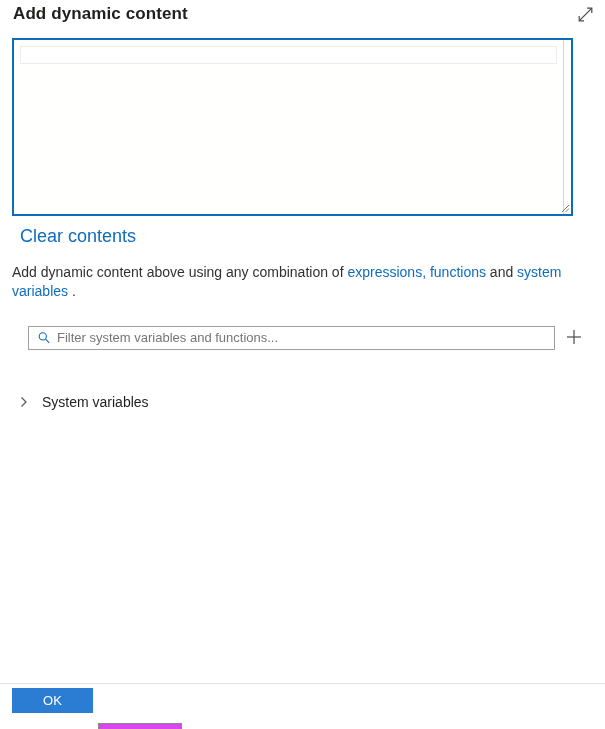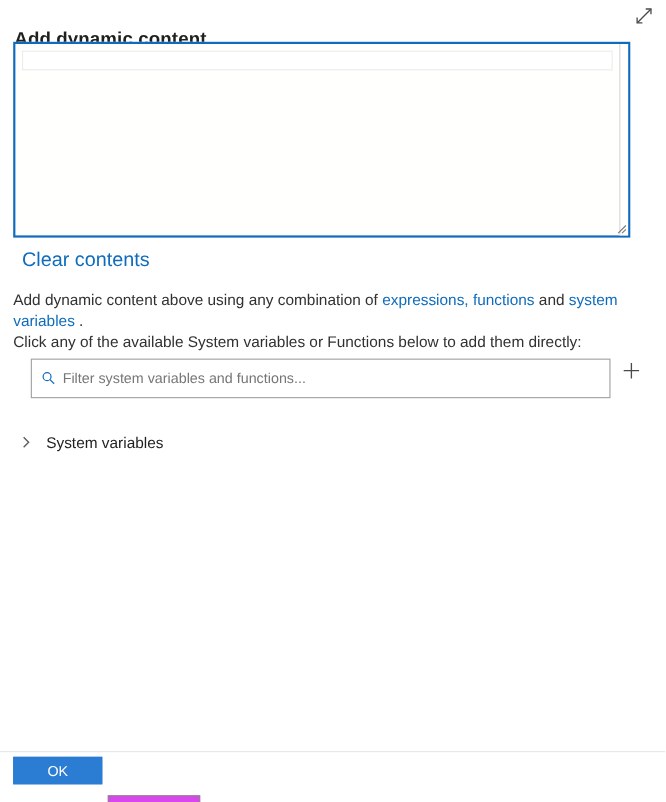--- a/index.html
+++ b/index.html
@@ -25,21 +25,20 @@
   }
   .panel-title {
     position: absolute;
     left: 13px;
     top: 4px;
     font-size: 17px;
     font-weight: 600;
     color: #201f1e;
     letter-spacing: 0.1px;
     white-space: nowrap;
-    margin-top: 22px;
   }
   .expand-btn {
     position: absolute;
     right: 8px;
     top: 2px;
     width: 24px;
     height: 24px;
     display: flex;
     align-items: center;
     justify-content: center;
@@ -133,21 +132,21 @@
     left: 28px;
     top: 326px;
     width: 552px;
     height: 24px;
   }
   .search-box {
     position: absolute;
     left: 0;
     top: 0;
     width: 527px;
-    height: 36px;
+    height: 24px;
     border: 1px solid #a19f9d;
     background: #ffffff;
     box-sizing: border-box;
     display: flex;
     align-items: center;
   }
   .search-icon {
     width: 14px;
     height: 14px;
     margin-left: 8px;
@@ -285,21 +284,20 @@
       <path d="M11 1 L1 11" stroke="transparent"></path>
     </svg>
   </div>
 </div>
 
 <a class="clear-link">Clear contents</a>
 
 <div class="description">
   <span>Add dynamic content above using any combination of </span><a class="inline-link">expressions, functions</a><span> and </span><a class="inline-link">system variables</a><span> .</span>
   <br>
-  <span>Click any of the available System variables or Functions below to add them directly:</span>
 </div>
 
 <div class="filter-row">
   <div class="search-box">
     <span class="search-icon">
       <svg width="14" height="14" viewBox="0 0 14 14" fill="none" stroke="#0f6cbd" stroke-width="1.1">
         <circle cx="5.8" cy="5.4" r="3.6"></circle>
         <path d="M8.5 8.1 L12.2 11.9"></path>
       </svg>
     </span>

